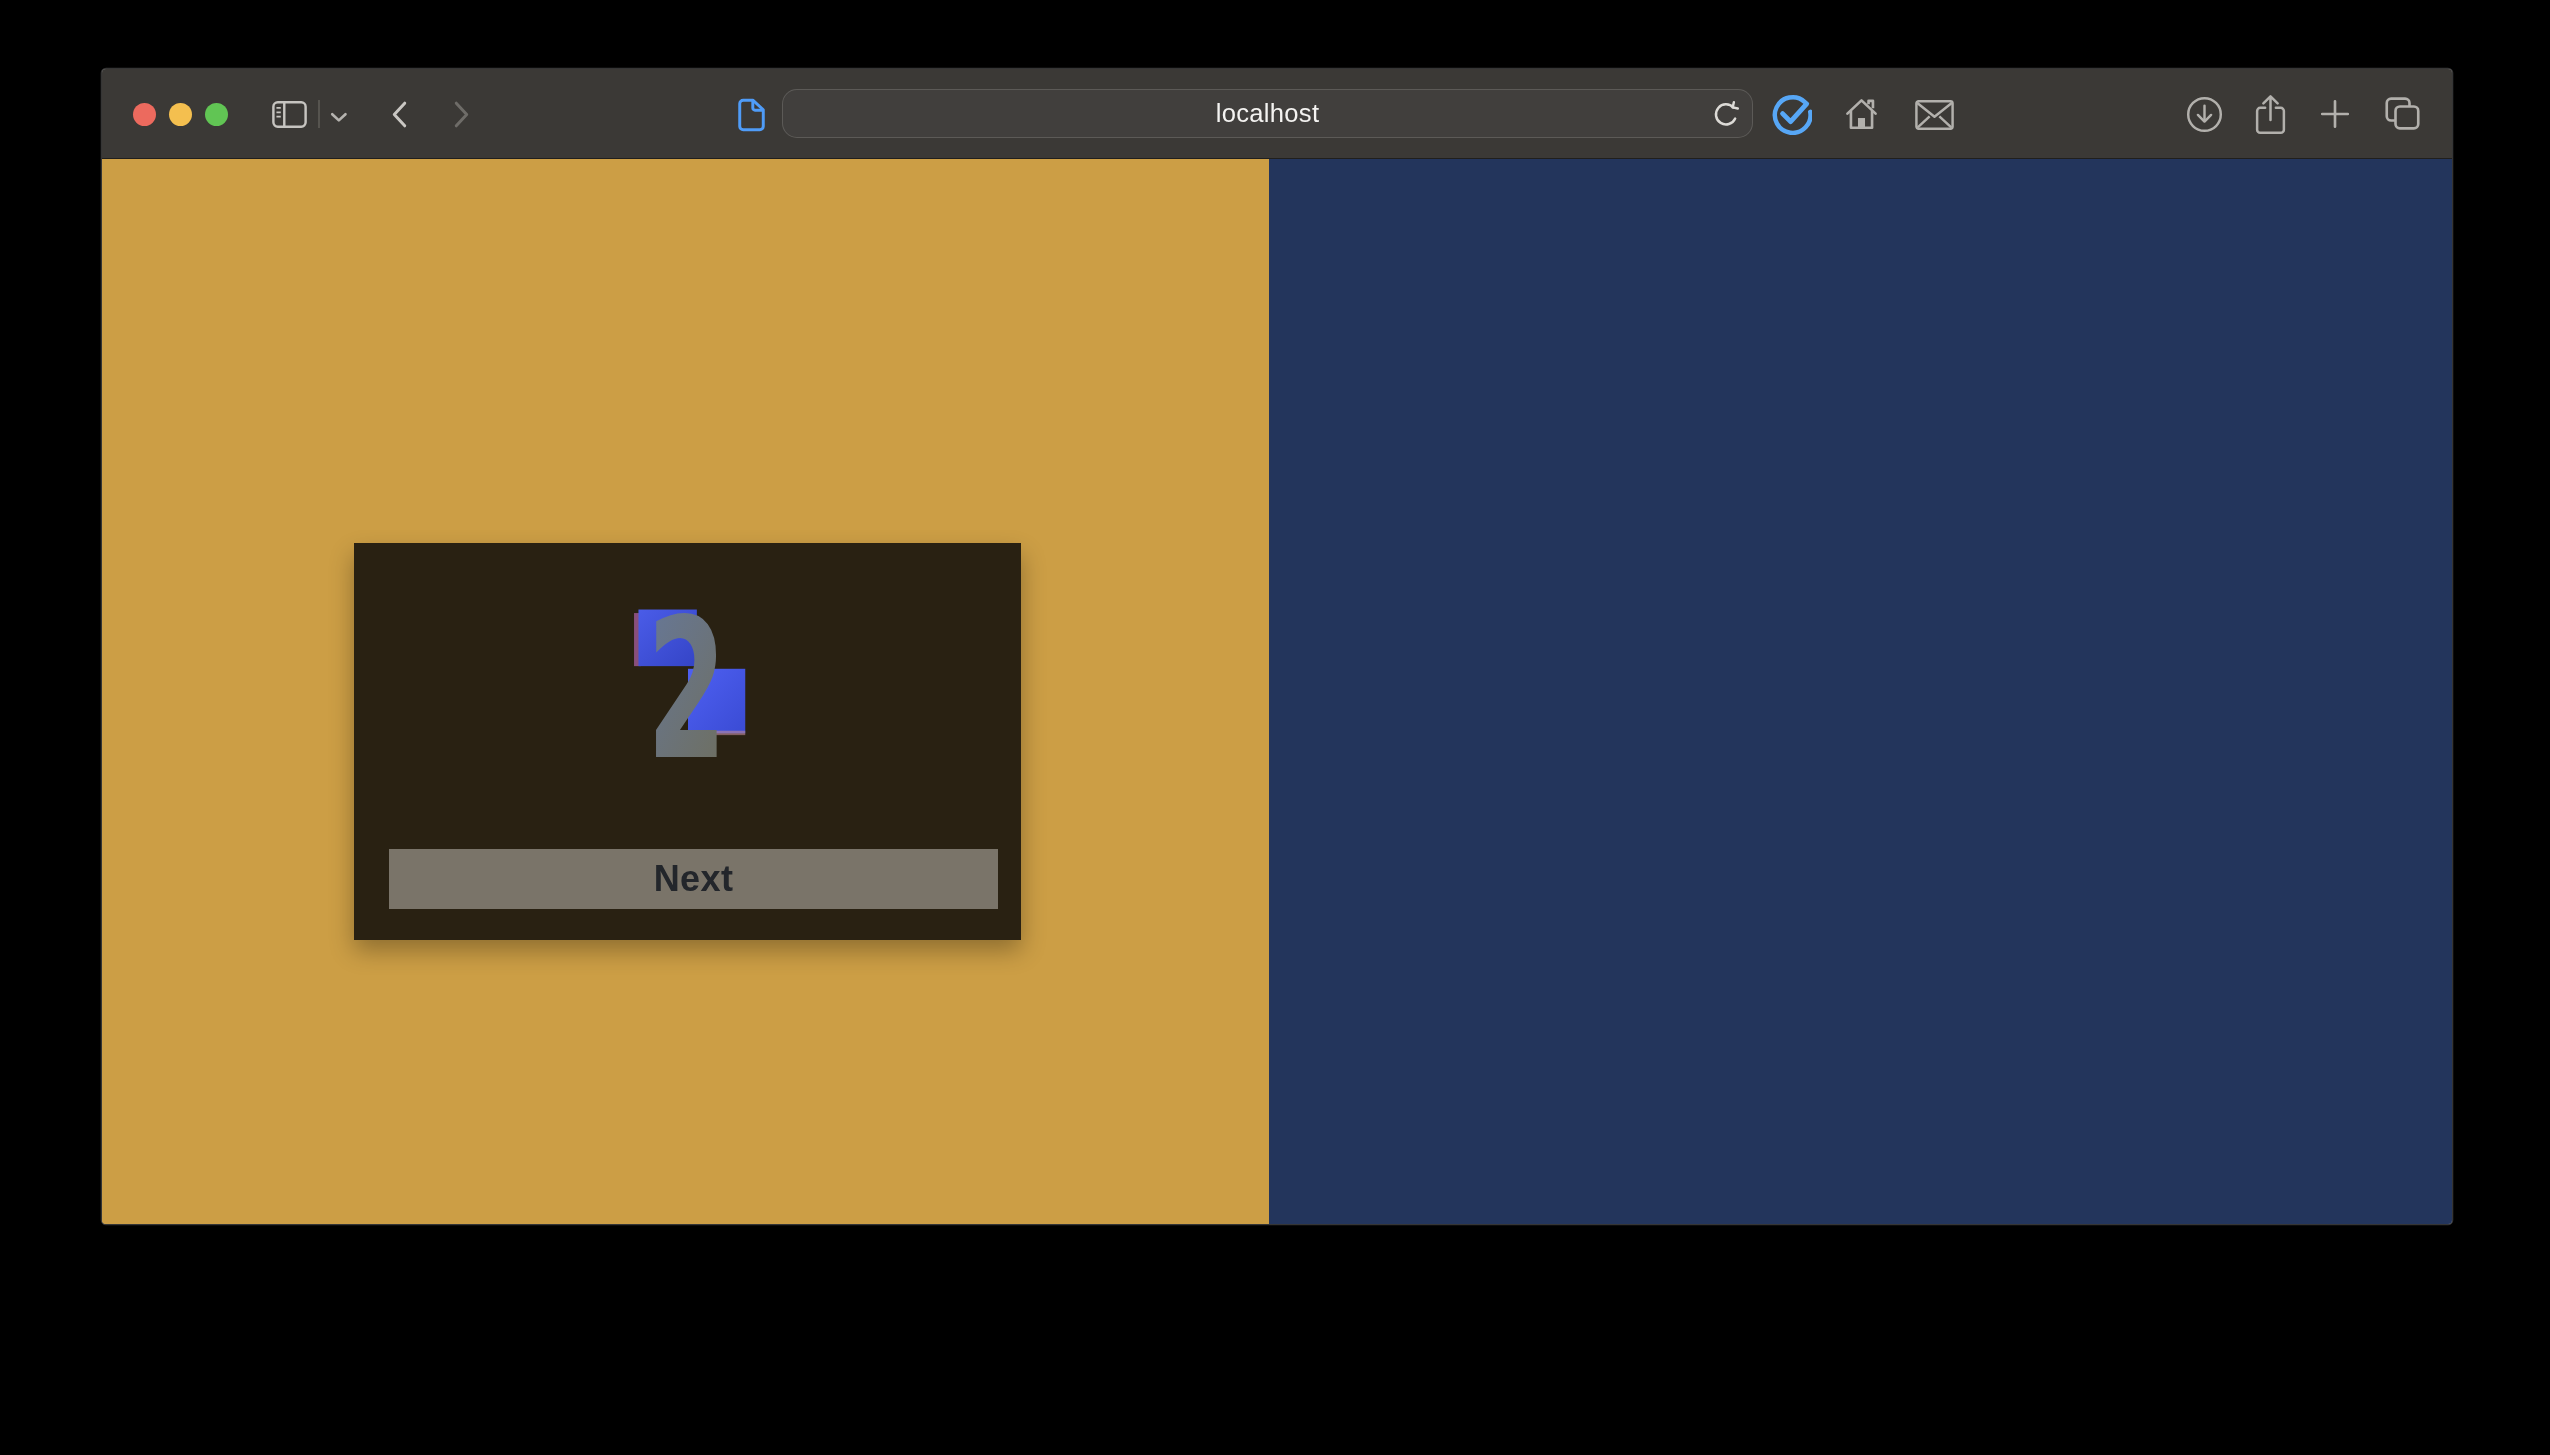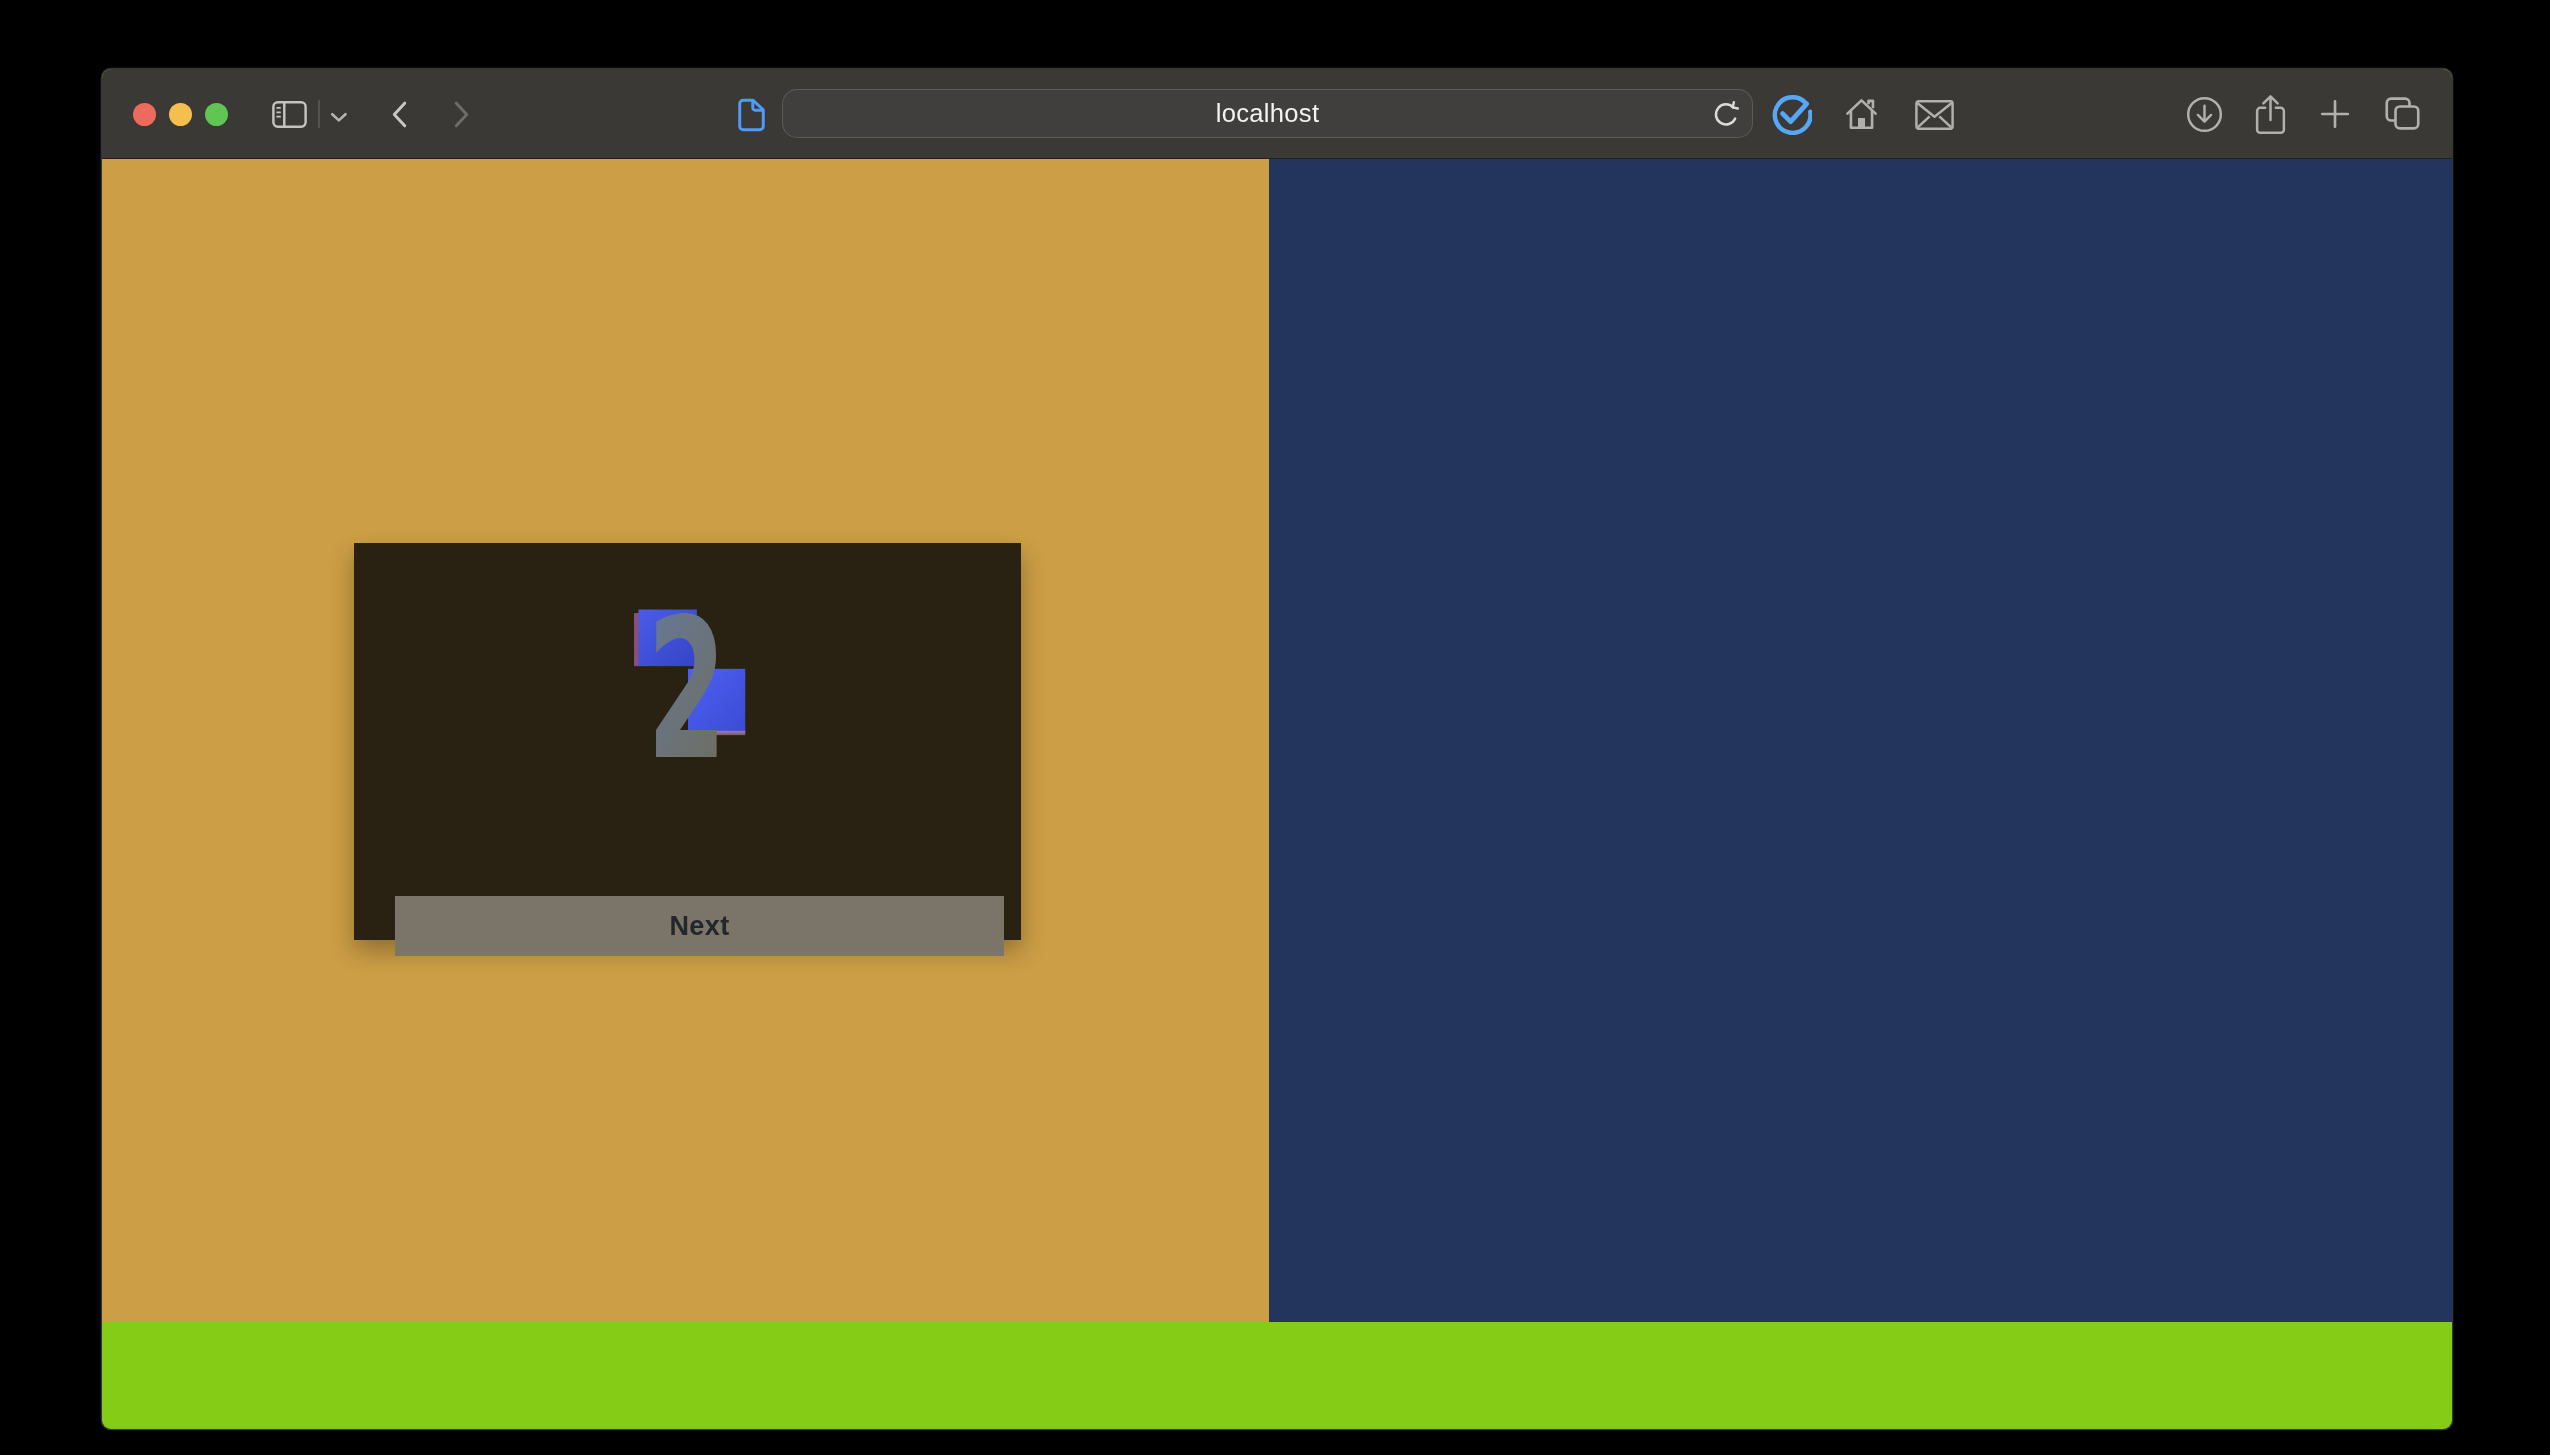--- a/index.html
+++ b/index.html
@@ -1,18 +1,18 @@
 <!DOCTYPE html>
 <html style="font-size:14px"><head>
 <meta charset="utf-8">
 <style>
   html,body{margin:0;padding:0;background:#000;width:2550px;height:1455px;overflow:hidden;
     font-family:"Liberation Sans",sans-serif;}
-  .window{position:absolute;left:102px;top:69px;width:2350px;height:1360px;border-radius:9px;
-    overflow:hidden;background:#84cc16;box-shadow:0 0 0 1.3px rgba(190,190,190,0.28),0 17.7px 53px rgba(0,0,0,0.6);}
+  .window{position:absolute;left:102px;top:69px;width:2350px;height:1155px;border-radius:4px;
+    overflow:hidden;background:#a3a3a3;box-shadow:0 0 0 1.3px rgba(190,190,190,0.28),0 17.7px 53px rgba(0,0,0,0.6);}
   
   .toolbar{position:relative;height:90px;background:#3B3936;border-bottom:0.9px solid rgba(0,0,0,0.45);box-sizing:border-box;}
   .abs{position:absolute;}
   .lights{left:31px;top:34px;display:flex;gap:13.2px;}
   .light{width:23px;height:23px;border-radius:50%;}
   .light.red{background:#EC6A5E;}
   .light.yellow{background:#F4BF4F;}
   .light.green{background:#61C554;}
   .tb-divider{left:216px;top:31px;width:1.8px;height:28px;background:#56544F;}
   .urlbar{left:680px;top:20.3px;width:971px;height:49px;border-radius:15px;
@@ -26,23 +26,23 @@
   .panel-right{flex:1;background:#23355C;}
   
   .card{position:absolute;left:252px;top:384px;width:667px;height:397px;background:#292112;
     box-shadow:0 10.6px 23px rgba(0,0,0,0.30);}
   .logo{position:absolute;left:50%;top:62px;transform:translateX(-50%);}
   .input-row{position:absolute;left:29px;top:221px;width:609px;height:60px;display:flex;}
   .input-icon{width:71px;background:#E2E6EF;display:flex;align-items:center;justify-content:center;flex:none;}
   .username{flex:1;min-width:0;background:#EDF0F7;border:none;outline:none;padding:0 0 0 26.5px;
     font-size:30px;color:#2A3347;font-family:"Liberation Sans",sans-serif;letter-spacing:0.4px;}
   .username::placeholder{color:#6F7B95;opacity:1;}
-  .next-btn{position:absolute;left:41px;top:306px;width:609px;height:60px;background:#7A7469;border:none;
-    color:#23262B;font-size:27px;font-weight:bold;font-family:"Liberation Sans",sans-serif;
-    display:flex;align-items:center;justify-content:center;cursor:pointer;letter-spacing:0.4px;margin-top:47px;}
+  .next-btn{position:absolute;left:35px;top:306px;width:609px;height:60px;background:#7A7469;border:none;
+    color:#23262B;font-size:36px;font-weight:bold;font-family:"Liberation Sans",sans-serif;
+    display:flex;align-items:center;justify-content:center;cursor:pointer;letter-spacing:0.4px;}
 </style>
 </head>
 <body>
 
 <div class="window">
 
   <div class="toolbar">
 
     <div class="abs lights">
       <div class="light red"></div>

